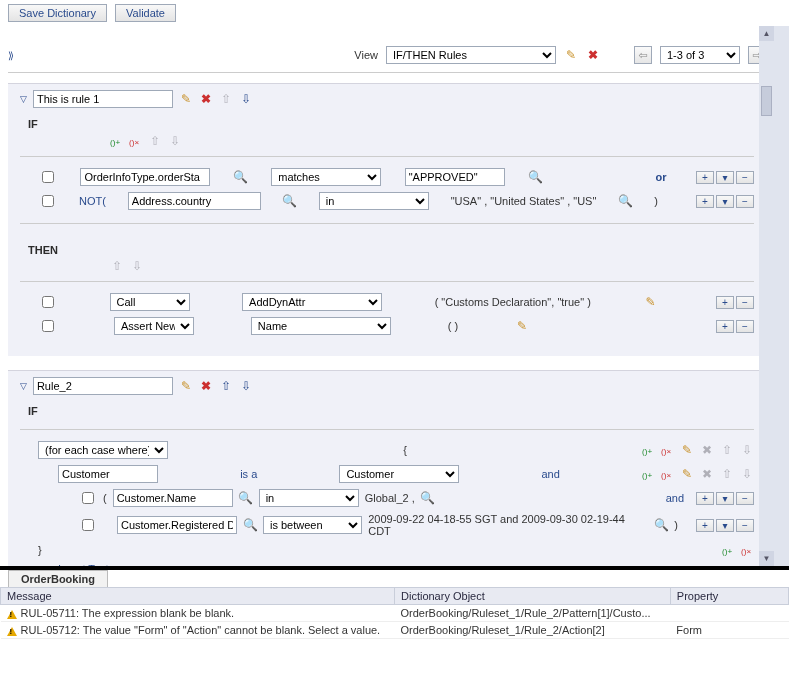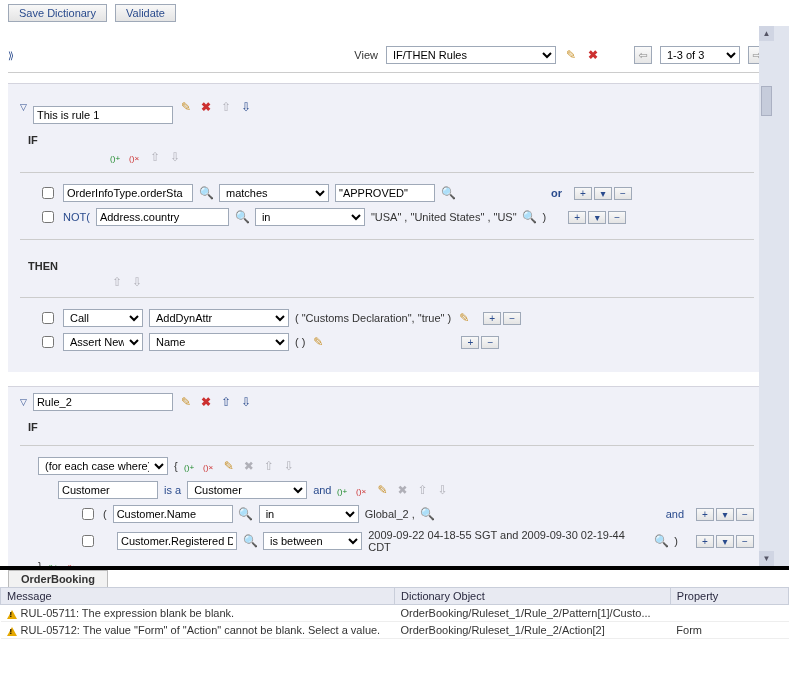--- a/index.html
+++ b/index.html
@@ -36,21 +36,21 @@
 .link { color:#2a4b8d; cursor:pointer; }
 .rule-block { background:#f0f1f8; border-top:1px solid #d4d4de; padding: 6px 12px 18px; margin:0 8px 14px; }
 .rule-head { display:flex; align-items:center; gap:6px; }
 .tri { color:#2a4b8d; font-size:9px; }
 .icon { display:inline-block; width:14px; height:14px; font-size:12px; line-height:14px; text-align:center; }
 .icon-edit { color:#c78f25; }
 .icon-x { color:#cc3030; font-weight:bold; }
 .icon-up, .icon-down { color:#7f93c9; }
 .icon-down.active { color:#2a4b8d; }
 .icon-search { color:#3c6ab8; }
-.cond-row { display:flex; align-items:center; gap:6px; padding:3px 0 3px 18px; }
+.cond-row { display:flex; align-items:center; gap:6px; padding:3px 0 3px 18px;justify-content:space-between; }
 .chk { width:12px; height:12px; }
 .sect-label { font-weight:bold; padding: 10px 0 4px 8px; color:#2b2b2b; }
 .or-sep { color:#2a4b8d; margin-left:10px; }
 .btn-group { display:inline-flex; gap:2px; margin-left:6px; }
 .small-icons { display:inline-flex; gap:6px; align-items:center; }
 .pale { color:#b0b0b8; }
 .msg-panel { border-top:4px solid #000000; }
 .tab { display:inline-block; background:#f2f2f2; border:1px solid #bbb; border-bottom:none; padding:2px 12px; font-weight:bold; margin-left:8px; font-size:11px; }
 .msg-table { width:100%; border-collapse:collapse; font-size:11px; }
 .msg-table th { background:#e8eaf2; text-align:left; padding:2px 6px; border:1px solid #c9ceda; font-weight:normal; color:#2a2a40; }
@@ -80,21 +80,21 @@
   <span style="width:18px"></span>
   <span class="arrow-btn">⇦</span>
   <select class="sel" style="width:80px"><option>1-3 of 3</option></select>
   <span class="arrow-btn">⇨</span>
 </div>
 <div class="divider" style="margin:2px 8px 10px"></div>
 
 <div class="rule-block">
   <div class="rule-head">
     <span class="tri">▽</span>
-    <input class="inp" style="width: 140px; margin-top: 16px;" value="This is rule 1">
+    <input class="inp" style="width: 140px;" value="This is rule 1">
     <span class="icon icon-edit">✎</span>
     <span class="icon icon-x">✖</span>
     <span class="icon pale">⇧</span>
     <span class="icon icon-down active">⇩</span>
   </div>
 
   <div class="sect-label">IF</div>
   <div class="small-icons" style="padding-left:90px;">
     <span><svg class="si" viewBox="0 0 16 16">
             <text x="0" y="12" font-size="10" fill="#1f8a2c">()+</text>

